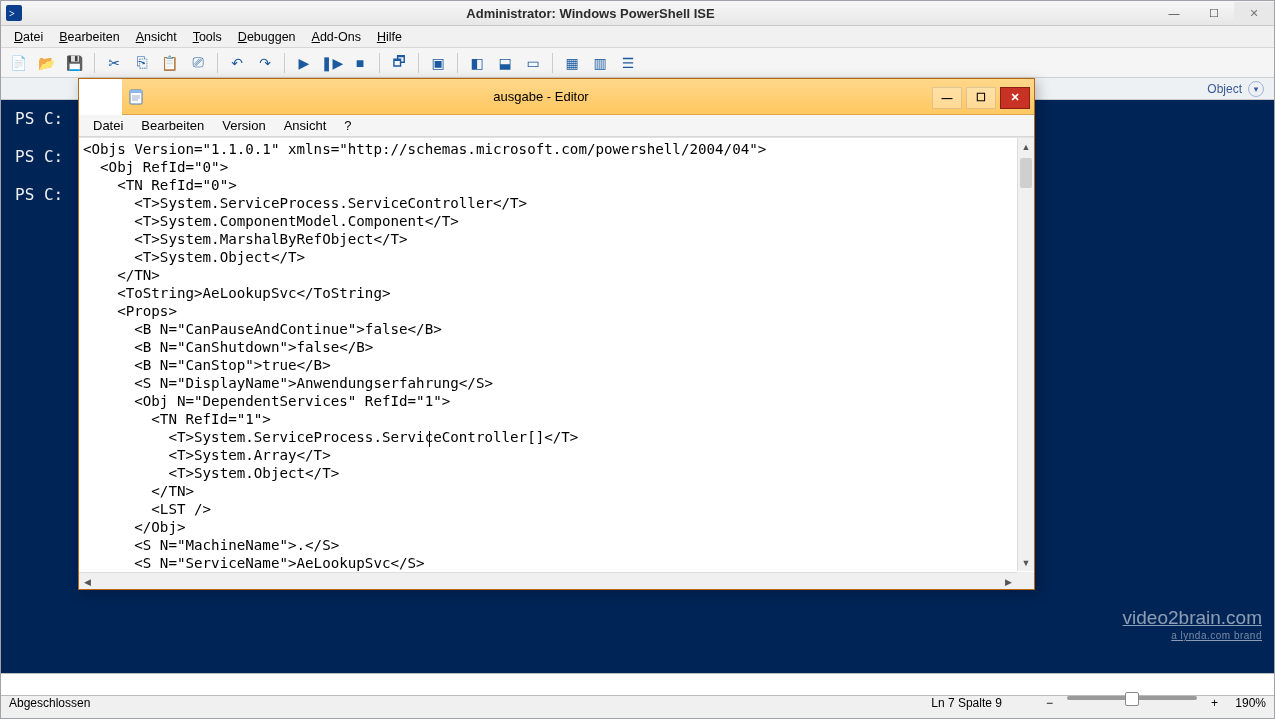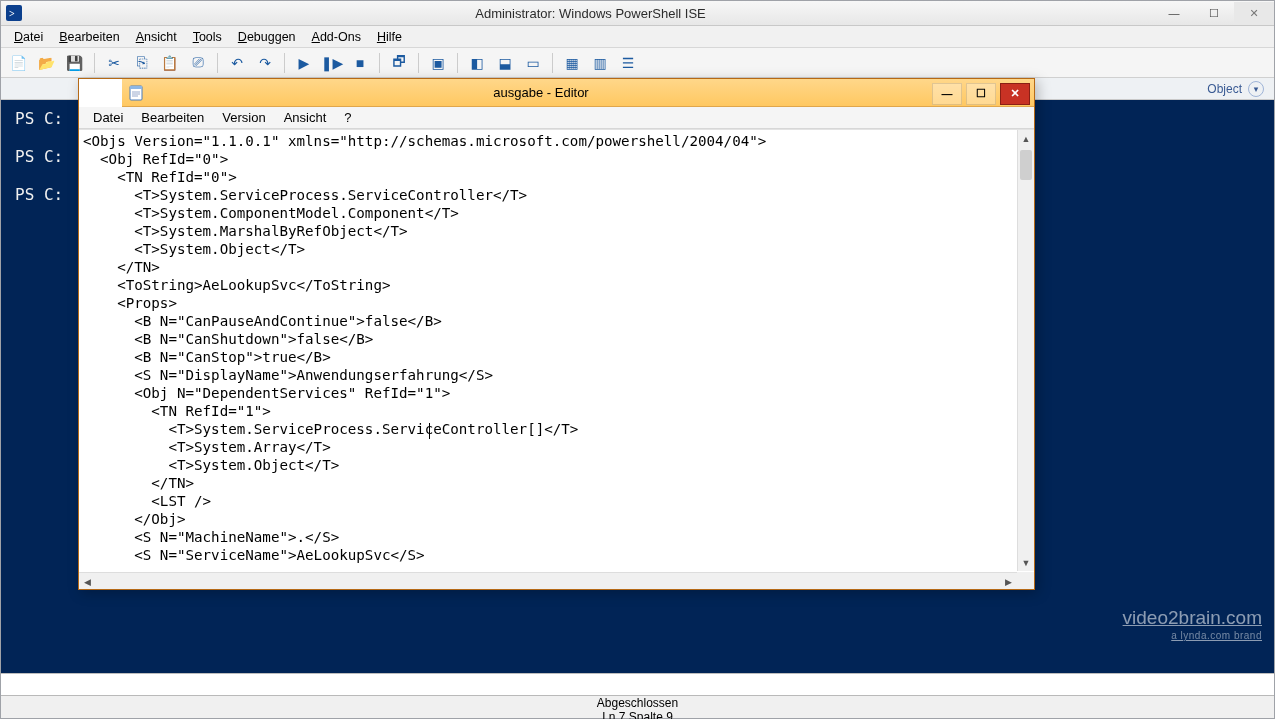--- a/index.html
+++ b/index.html
@@ -2,53 +2,53 @@
 <html><head>
 <meta charset="utf-8">
 <style>
   * { box-sizing: border-box; }
   html, body { margin:0; padding:0; width:1275px; height:719px; font-family:"Segoe UI",Tahoma,sans-serif; font-size:12.5px; overflow:hidden; background:#000; }
   
   
   .ise-window { position:absolute; left:0; top:0; width:1275px; height:719px; background:#eaeaea; display:flex; flex-direction:column; border:1px solid #9fa2a8; }
   .ise-titlebar { height:25px; background:linear-gradient(#f7f7f7,#e7e7e7); display:flex; align-items:center; font-size:13px; color:#2c2c2c; border-bottom:1px solid #c8c8c8; position:relative; }
   .ise-titlebar .icon-slot{ width:26px; display:flex; justify-content:center; }
-  .ise-title { flex:1; text-align:center; }
+  .ise-title { flex:1; text-align:center;font-weight:bold; }
   .ise-winbtns { display:flex; }
   .ise-winbtn { width:40px; height:23px; display:flex; justify-content:center; align-items:center; font-size:11px; color:#444; }
   .ise-winbtn.close { background:#e8e8e8; color:#777; }
   
   .ise-menubar { height:22px; background:#f1f1f1; display:flex; align-items:center; padding:0 6px; gap:2px; border-bottom:1px solid #d7d7d7; font-size:12.5px; }
   .ise-menu { padding:1px 7px; }
   .mn-u { text-decoration:underline; }
   
   .ise-toolbar { height:30px; background:#f5f5f5; border-bottom:1px solid #d0d0d0; display:flex; align-items:center; padding:0 6px; gap:4px; }
   .tbtn { width:24px; height:24px; display:flex; align-items:center; justify-content:center; font-size:14px; color:#1c5aa0; border-radius:2px; }
   .tsep { width:1px; height:20px; background:#ccc; margin:0 3px; }
   
   .ise-body { flex:1; display:flex; flex-direction:column; background:#e6e6e6; }
   .skript-bar { height:22px; display:flex; justify-content:flex-end; align-items:center; padding:0 10px; border-bottom:1px solid #c9c9c9; background:#eef1f4; color:#395a93; font-size:12px; gap:6px;}
   
   .console-area { flex:1; background:#012456; position:relative; color:#f0f0f0; font-family:Consolas,monospace; font-size:16px; line-height:38px; overflow:hidden; }
   .console-line { white-space:pre; padding-left:14px; }
   
   
   .white-strip { height:22px; background:#fff; border-top:1px solid #bdbdbd; }
-  .ise-statusbar { height:23px; background:#f0f0f0; border-top:1px solid #b9b9b9; display:flex; align-items:center; padding:0 8px; font-size:12px; color:#000;flex-direction:column; }
+  .ise-statusbar { height:23px; background:#f0f0f0; border-top:1px solid #b9b9b9; display:flex; align-items:flex-start; padding:0 8px; font-size:12px; color:#000; }
   .ise-statusbar .spacer{ flex:1; }
   .ise-statusbar .zoom-slider{ width:130px; height:4px; background:#999; position:relative; margin:0 10px; border-radius:2px;}
   .ise-statusbar .zoom-slider::after{ content:""; position:absolute; left:50%; top:-4px; width:12px; height:12px; background:#fff; border:1px solid #888; border-radius:2px; transform:translateX(-50%);}
   
   
   .watermark { position:absolute; right:12px; bottom:28px; text-align:right; color:rgba(255,255,255,0.55); font-family:Arial,sans-serif; font-size:19px; line-height:18px; pointer-events:none;text-decoration:underline;}
   .watermark small{ display:block; font-size:10px; letter-spacing:0.5px; color:rgba(255,255,255,0.45);}
   
   
   .editor-window { position:absolute; left:78px; top:78px; width:957px; height:512px; background:#fff; border:1px solid #b56916; box-shadow:3px 3px 12px rgba(0,0,0,0.25); display:flex; flex-direction:column; }
-  .editor-titlebar { height:28px; background:linear-gradient(#ffd78a,#ffc861); display:flex; align-items:center; border-bottom:1px solid #e0a64c; position:relative;margin-left:43px; }
+  .editor-titlebar { height:36px; background:linear-gradient(#ffd78a,#ffc861); display:flex; align-items:center; border-bottom:1px solid #e0a64c; position:relative;margin-left:43px; }
   .editor-titlebar .icon-slot{width:28px; display:flex;justify-content:center;}
   .editor-title { flex:1; text-align:center; font-size:13px; color:#000; }
   .editor-winbtns { display:flex; }
   .editor-winbtn { width:30px; height:22px; margin-top:2px; margin-right:4px; display:flex; justify-content:center; align-items:center; font-size:11px; font-weight:bold; background:rgba(255,255,255,0.3); border:1px solid rgba(0,0,0,0.12); color:#000;}
   .editor-winbtn.close { background:#c83224; color:#fff; border-color:#8a1f15;}
   
   .editor-menubar { height:22px; background:#f5f5f5; border-bottom:1px solid #d7d7d7; display:flex; align-items:center; padding:0 6px; gap:2px; font-size:13px;}
   .editor-menu { padding:1px 8px; }
   
   .editor-body { flex:1; position:relative; background:#fff; overflow:hidden; border-top:1px solid #e3e3e3;}

